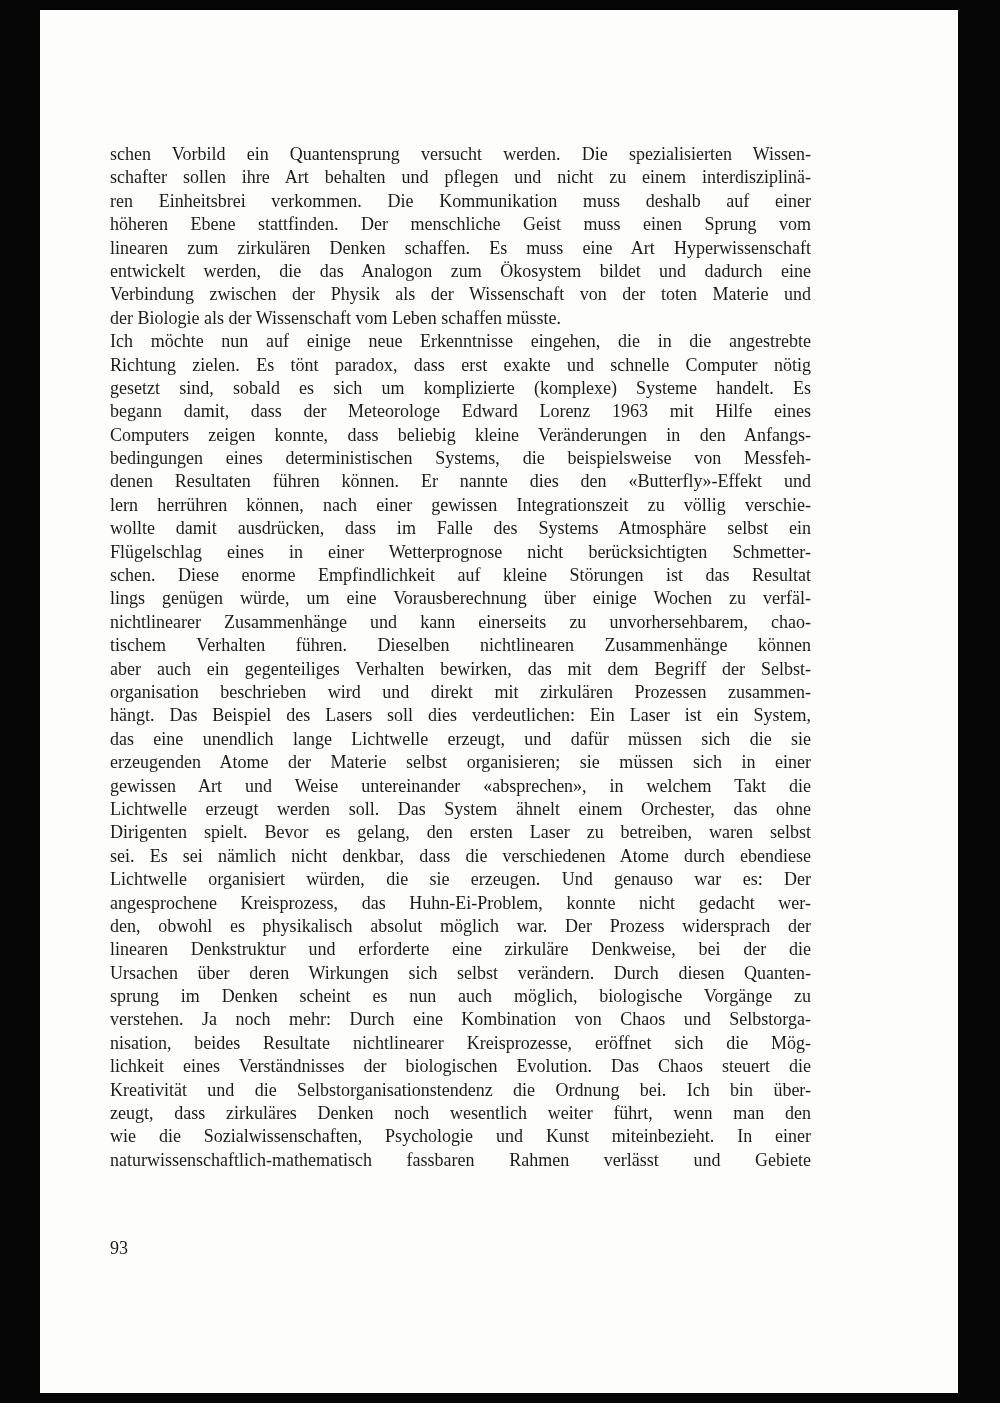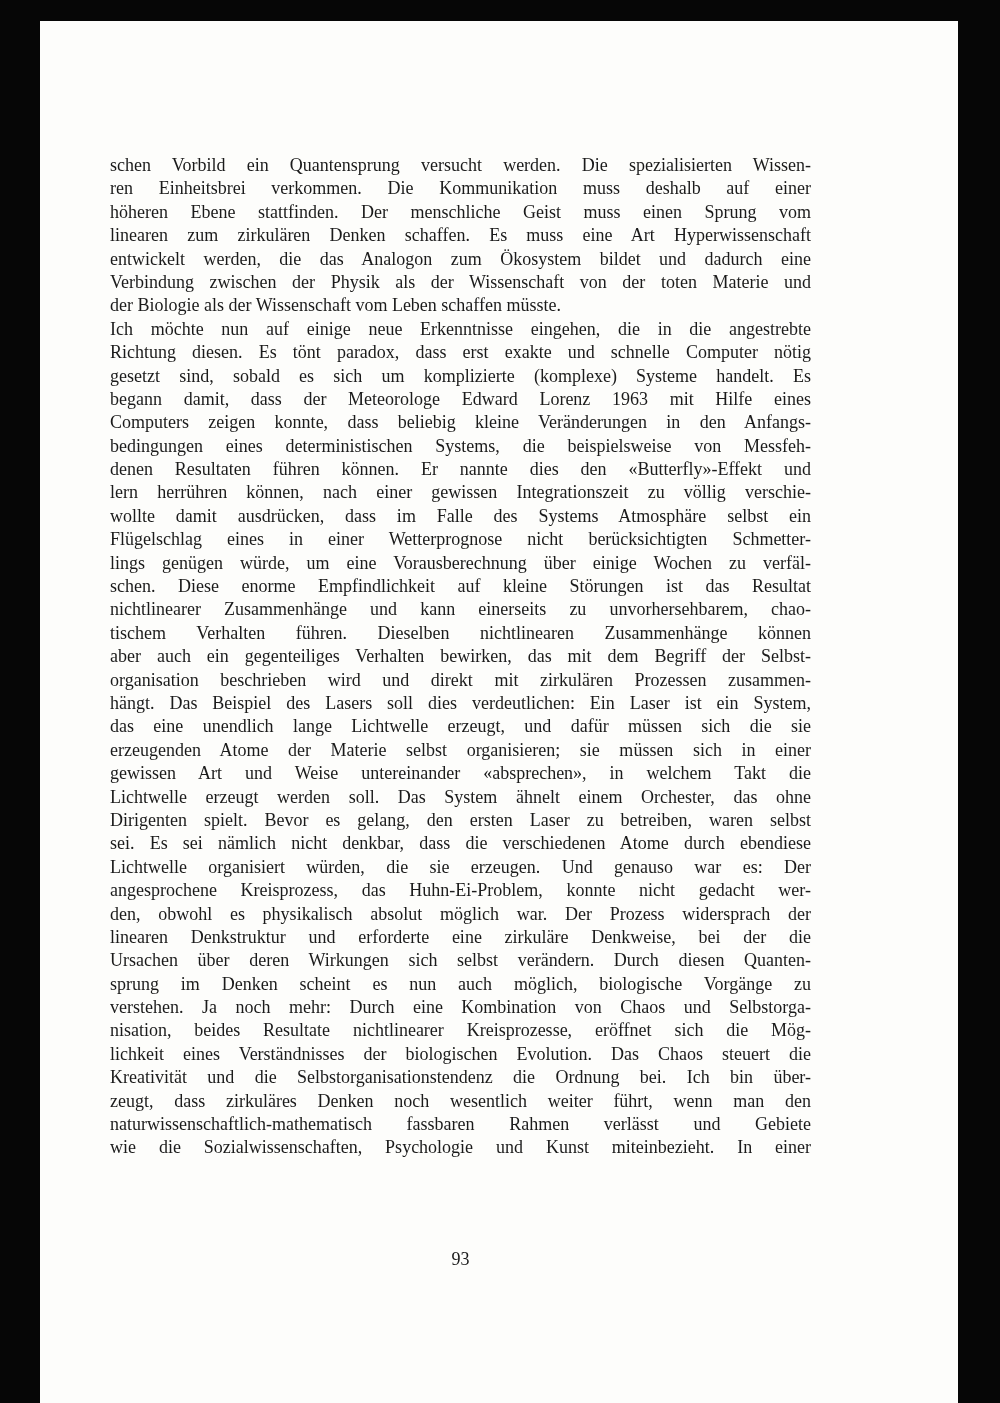--- a/index.html
+++ b/index.html
@@ -10,21 +10,20 @@
     width: 1000px;
     height: 1403px;
     background: var(--backdrop, #060606);
     overflow: hidden;
   }
   .backdrop {
     position: relative;
     width: 1000px;
     height: 1114px;
     background: var(--backdrop, #060606);
-    margin-top: 11px;
   }
   .paper {
     position: absolute;
     left: 40px;
     top: 10px;
     width: 918px;
     height: 1383px;
     background: var(--paper, #fdfdfb);
   }
   .textblock {
@@ -46,51 +45,52 @@
     white-space: nowrap-normal;
   }
   .text-line.para-end {
     text-align-last: left;
   }
   .pageno {
     position: absolute;
     left: 70px;
     top: 1228px;
     width: 701px;
-    text-align: center;
+    text-align: left;
     font-family: "Liberation Serif", "DejaVu Serif", serif;
     font-size: 18px;
     color: var(--ink, #1b1b1b);
   }
 </style>
 </head>
 <body>
 
 <div class="backdrop">
   <div class="paper">
     <div class="textblock">
         <div class="text-line">schen Vorbild ein Quantensprung versucht werden. Die spezialisierten Wissen-</div>
+        <div class="text-line">schafter sollen ihre Art behalten und pflegen und nicht zu einem interdisziplinä-</div>
         <div class="text-line">ren Einheitsbrei verkommen. Die Kommunikation muss deshalb auf einer</div>
         <div class="text-line">höheren Ebene stattfinden. Der menschliche Geist muss einen Sprung vom</div>
         <div class="text-line">linearen zum zirkulären Denken schaffen. Es muss eine Art Hyperwissenschaft</div>
         <div class="text-line">entwickelt werden, die das Analogon zum Ökosystem bildet und dadurch eine</div>
         <div class="text-line">Verbindung zwischen der Physik als der Wissenschaft von der toten Materie und</div>
         <div class="text-line para-end">der Biologie als der Wissenschaft vom Leben schaffen müsste.</div>
         <div class="text-line">Ich möchte nun auf einige neue Erkenntnisse eingehen, die in die angestrebte</div>
-        <div class="text-line">Richtung diesen. Es tönt paradox, dass erst exakte und schnelle Computer nötig</div>
+        <div class="text-line">Richtung zielen. Es tönt paradox, dass erst exakte und schnelle Computer nötig</div>
         <div class="text-line">gesetzt sind, sobald es sich um komplizierte (komplexe) Systeme handelt. Es</div>
         <div class="text-line">begann damit, dass der Meteorologe Edward Lorenz 1963 mit Hilfe eines</div>
         <div class="text-line">Computers zeigen konnte, dass beliebig kleine Veränderungen in den Anfangs-</div>
         <div class="text-line">bedingungen eines deterministischen Systems, die beispielsweise von Messfeh-</div>
         <div class="text-line">denen Resultaten führen können. Er nannte dies den «Butterfly»-Effekt und</div>
         <div class="text-line">lern herrühren können, nach einer gewissen Integrationszeit zu völlig verschie-</div>
         <div class="text-line">wollte damit ausdrücken, dass im Falle des Systems Atmosphäre selbst ein</div>
         <div class="text-line">Flügelschlag eines in einer Wetterprognose nicht berücksichtigten Schmetter-</div>
+        <div class="text-line">schen. Diese enorme Empfindlichkeit auf kleine Störungen ist das Resultat</div>
         <div class="text-line">lings genügen würde, um eine Vorausberechnung über einige Wochen zu verfäl-</div>
-        <div class="text-line">schen. Diese enorme Empfindlichkeit auf kleine Störungen ist das Resultat</div>
         <div class="text-line">nichtlinearer Zusammenhänge und kann einerseits zu unvorhersehbarem, chao-</div>
         <div class="text-line">tischem Verhalten führen. Dieselben nichtlinearen Zusammenhänge können</div>
         <div class="text-line">aber auch ein gegenteiliges Verhalten bewirken, das mit dem Begriff der Selbst-</div>
         <div class="text-line">organisation beschrieben wird und direkt mit zirkulären Prozessen zusammen-</div>
         <div class="text-line">hängt. Das Beispiel des Lasers soll dies verdeutlichen: Ein Laser ist ein System,</div>
         <div class="text-line">das eine unendlich lange Lichtwelle erzeugt, und dafür müssen sich die sie</div>
         <div class="text-line">erzeugenden Atome der Materie selbst organisieren; sie müssen sich in einer</div>
         <div class="text-line">gewissen Art und Weise untereinander «absprechen», in welchem Takt die</div>
         <div class="text-line">Lichtwelle erzeugt werden soll. Das System ähnelt einem Orchester, das ohne</div>
         <div class="text-line">Dirigenten spielt. Bevor es gelang, den ersten Laser zu betreiben, waren selbst</div>
@@ -99,18 +99,18 @@
         <div class="text-line">angesprochene Kreisprozess, das Huhn-Ei-Problem, konnte nicht gedacht wer-</div>
         <div class="text-line">den, obwohl es physikalisch absolut möglich war. Der Prozess widersprach der</div>
         <div class="text-line">linearen Denkstruktur und erforderte eine zirkuläre Denkweise, bei der die</div>
         <div class="text-line">Ursachen über deren Wirkungen sich selbst verändern. Durch diesen Quanten-</div>
         <div class="text-line">sprung im Denken scheint es nun auch möglich, biologische Vorgänge zu</div>
         <div class="text-line">verstehen. Ja noch mehr: Durch eine Kombination von Chaos und Selbstorga-</div>
         <div class="text-line">nisation, beides Resultate nichtlinearer Kreisprozesse, eröffnet sich die Mög-</div>
         <div class="text-line">lichkeit eines Verständnisses der biologischen Evolution. Das Chaos steuert die</div>
         <div class="text-line">Kreativität und die Selbstorganisationstendenz die Ordnung bei. Ich bin über-</div>
         <div class="text-line">zeugt, dass zirkuläres Denken noch wesentlich weiter führt, wenn man den</div>
+        <div class="text-line">wie die Sozialwissenschaften, Psychologie und Kunst miteinbezieht. In einer</div>
         <div class="text-line">naturwissenschaftlich-mathematisch fassbaren Rahmen verlässt und Gebiete</div>
-        <div class="text-line">wie die Sozialwissenschaften, Psychologie und Kunst miteinbezieht. In einer</div>
       </div>
     <div class="pageno">93</div>
   </div>
 </div>
 
 </body></html>

